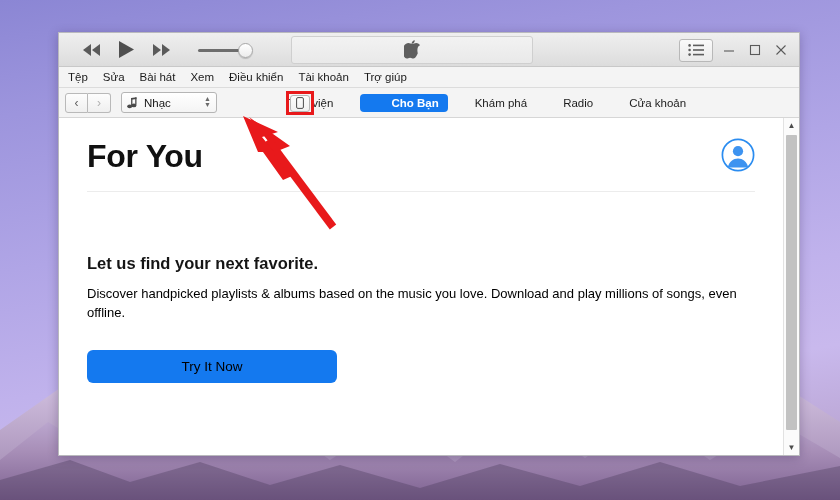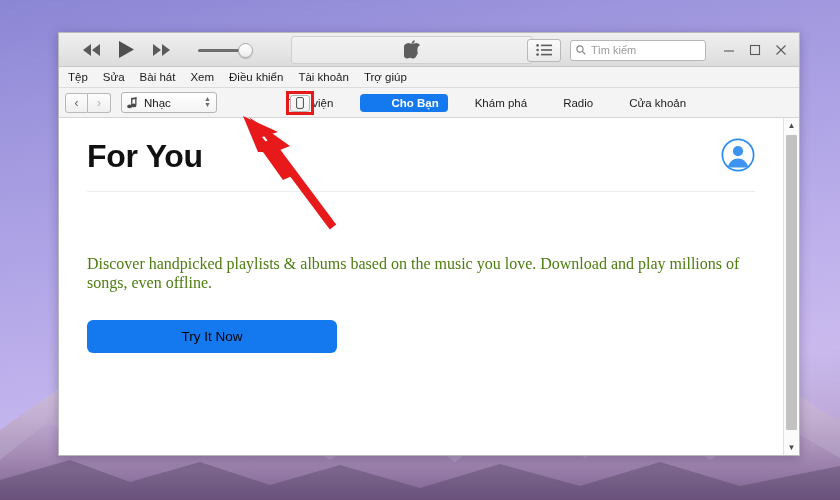--- a/index.html
+++ b/index.html
@@ -267,25 +267,24 @@
   }
 
   .promo { padding-top: 62px; }
   .promo-head {
     font-size: 16.5px;
     font-weight: bold;
     color: #151515;
     margin-bottom: 11px;
   }
   .promo-sub {
-    font-size: 16px;
-    color: #4d7c0f;
+    font-size: 13px;
+    color: #000000;
     line-height: 19px;
     max-width: 660px;
-    font-family: Liberation Serif, serif;
   }
   .try-btn {
     margin-top: 28px;
     width: 250px; height: 33px;
     background: #1479ef;
     border-radius: 6px;
     color: #000000;
     font-size: 13.5px;
     display: flex; align-items: center; justify-content: center;
     cursor: default;
@@ -406,27 +405,20 @@
             <g fill="#5d5d5d">
               <circle cx="1.6" cy="1.4" r="1.3"></circle>
                 <rect x="5" y="0.6" width="11" height="1.6"></rect>
               <circle cx="1.6" cy="6" r="1.3"></circle>
                 <rect x="5" y="5.2" width="11" height="1.6"></rect>
               <circle cx="1.6" cy="10.6" r="1.3"></circle>
                 <rect x="5" y="9.8" width="11" height="1.6"></rect>
             </g>
           </svg>
         </div>
-        <div class="search-box">
-          <svg width="10" height="10" viewBox="0 0 10 10">
-            <circle cx="4" cy="4" r="3.1" fill="none" stroke="#7e7e7e" stroke-width="1.1"></circle>
-            <line x1="6.3" y1="6.3" x2="9.3" y2="9.3" stroke="#7e7e7e" stroke-width="1.2"></line>
-          </svg>
-          <span class="search-ph">Tìm kiếm</span>
-        </div>
         <div class="wincontrols">
           <div class="wc">
             <svg width="12" height="12" viewBox="0 0 12 12">
                 <line x1="1" y1="7" x2="11" y2="7" stroke="#5a5a5a" stroke-width="1.1"></line>
               </svg>
           </div>
           <div class="wc">
             <svg width="12" height="12" viewBox="0 0 12 12">
                 <rect x="1.5" y="1.5" width="9" height="9" fill="none" stroke="#5a5a5a" stroke-width="1.1"></rect>
               </svg>
@@ -500,20 +492,21 @@
           <div class="foryou-title">For You</div>
           <svg class="avatar" viewBox="0 0 34 34">
             <circle cx="17" cy="17" r="15.6" fill="#ffffff" stroke="#2a8cf0" stroke-width="1.7"></circle>
             <circle cx="17" cy="13.2" r="5.1" fill="#3d93f0"></circle>
             <path d="M6.6,29.4 C8.3,23.4 12.3,20.4 17,20.4 C21.7,20.4 25.7,23.4 27.4,29.4 Z" fill="#3d93f0"></path>
           </svg>
         </div>
         <div class="divider"></div>
 
         <div class="promo">
+          <div class="promo-head">Let us find your next favorite.</div>
           <div class="promo-sub">Discover handpicked playlists &amp; albums based on the music you love. Download and play millions of songs, even offline.</div>
           <div class="try-btn">Try It Now</div>
         </div>
       </div>
 
       <div class="scrollbar">
         <div class="sb-arrow">▲</div>
         <div class="sb-track">
           <div class="sb-thumb"></div>
         </div>

